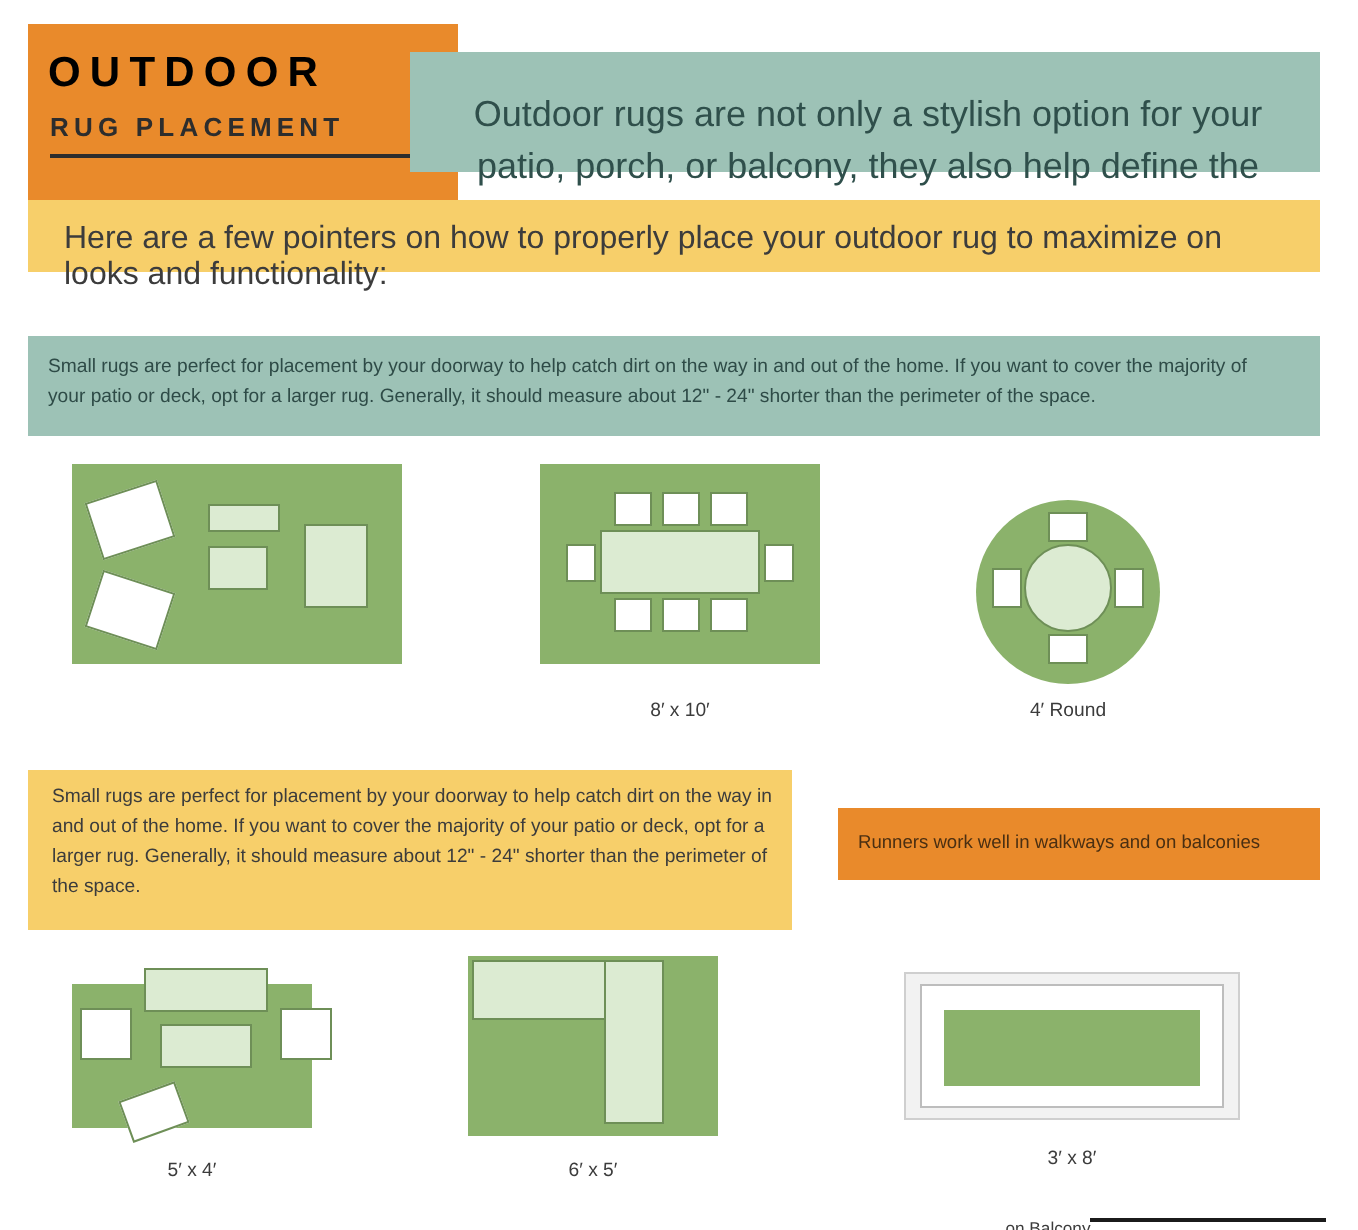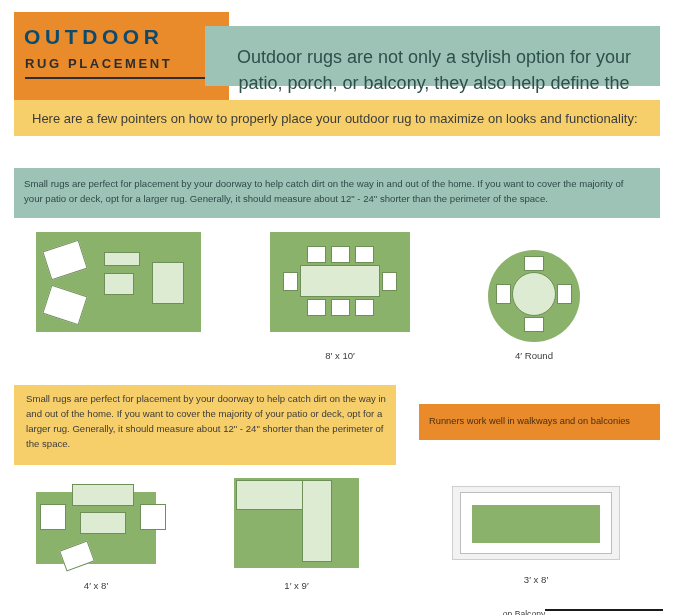--- a/index.html
+++ b/index.html
@@ -28,21 +28,21 @@
     background: #e98a2b;
   }
   .hdr-title {
     position: absolute;
     left: 24px;
     top: 26px;
     width: 190px;
     font-size: 21px;
     font-weight: bold;
     letter-spacing: 4.6px;
-    color: #0c4a6e;
+    color: #000000;
     line-height: 1.05;
   }
   .hdr-sub {
     position: absolute;
     left: 25px;
     top: 56px;
     width: 180px;
     font-size: 13px;
     font-weight: bold;
     letter-spacing: 2.6px;
@@ -76,21 +76,21 @@
     top: 100px;
     width: 646px;
     height: 36px;
     background: #f7cf6a;
   }
   .hdr-yellow-text {
     position: absolute;
     left: 32px;
     top: 111px;
     width: 620px;
-    font-size: 13px;
+    font-size: 16px;
     color: #3c3c3c;
   }
 
   
   .band-teal {
     position: absolute;
     left: 14px;
     top: 168px;
     width: 646px;
     height: 50px;
@@ -264,26 +264,26 @@
 
   <div class="band-orange2"></div>
   <div class="band-orange2-text">Runners work well in walkways and on balconies</div>
 
   <div class="rug" style="left:36px; top:492px; width:120px; height:72px;"></div>
   <div class="furn" style="left:72px; top:484px; width:62px; height:22px;"></div>
   <div class="furn" style="left:80px; top:512px; width:46px; height:22px;"></div>
   <div class="furn-w" style="left:40px; top:504px; width:26px; height:26px;"></div>
   <div class="furn-w" style="left:140px; top:504px; width:26px; height:26px;"></div>
   <div class="furn-w" style="left:62px; top:545px; width:30px; height:22px; transform:rotate(-20deg);"></div>
-  <div class="cap" style="left:36px; top:580px; width:120px;">4′ x 8′</div>
+  <div class="cap" style="left:36px; top:580px; width:120px;">5′ x 4′</div>
 
   <div class="rug" style="left:234px; top:478px; width:125px; height:90px;"></div>
   <div class="furn" style="left:236px; top:480px; width:96px; height:30px;"></div>
   <div class="furn" style="left:302px; top:480px; width:30px; height:82px;"></div>
-  <div class="cap" style="left:234px; top:580px; width:125px;">1′ x 9′</div>
+  <div class="cap" style="left:234px; top:580px; width:125px;">6′ x 5′</div>
 
   <div class="balcony-frame" style="left:452px; top:486px; width:168px; height:74px;"></div>
   <div class="furn-out" style="left:460px; top:492px; width:152px; height:62px;"></div>
   <div class="rug" style="left:472px; top:505px; width:128px; height:38px;"></div>
   <div class="cap" style="left:476px; top:574px; width:120px;">3′ x 8′</div>
   <div class="cap" style="left:464px; top:586px; width:120px; font-size:8.6px;margin-top:23px;">on Balcony</div>
 
   <div class="logo-bar"></div>
 
 </div>

